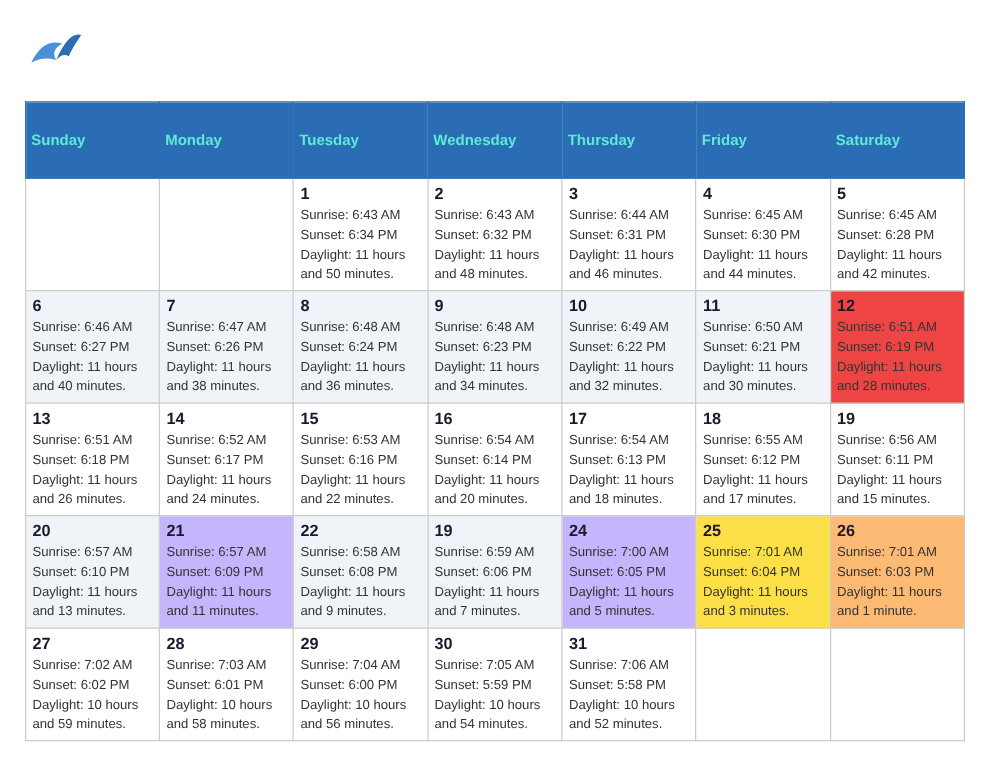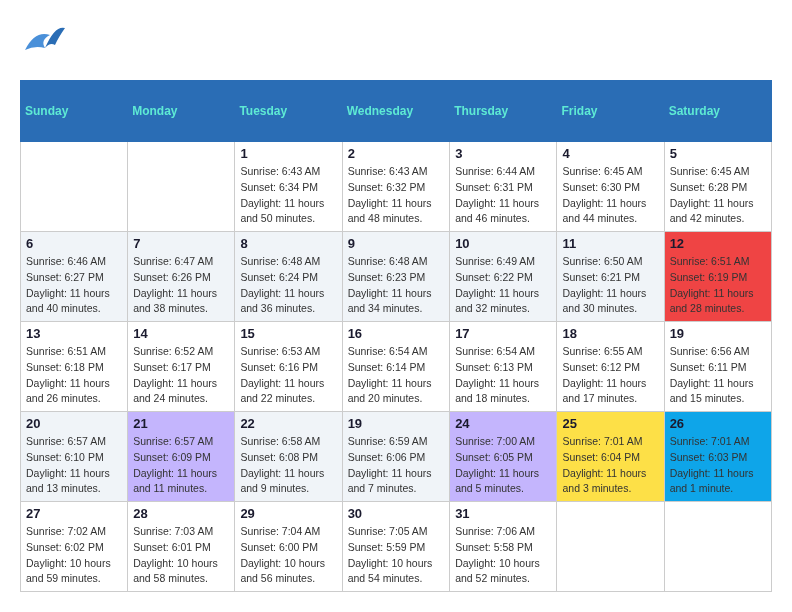--- a/index.html
+++ b/index.html
@@ -225,21 +225,21 @@
           <div class="day-info">Sunrise: 6:59 AM<br>Sunset: 6:06 PM<br>Daylight: 11 hours and 7 minutes.</div>
         </td>
         <td style="background: #c4b5fd;">
           <span class="day-number">24</span>
           <div class="day-info">Sunrise: 7:00 AM<br>Sunset: 6:05 PM<br>Daylight: 11 hours and 5 minutes.</div>
         </td>
         <td style="background: #fde047;">
           <span class="day-number">25</span>
           <div class="day-info">Sunrise: 7:01 AM<br>Sunset: 6:04 PM<br>Daylight: 11 hours and 3 minutes.</div>
         </td>
-        <td style="background: #0ea5e9; margin-left: 12px;">
+        <td style="background: #fdba74; margin-left: 12px;">
           <span class="day-number">26</span>
           <div class="day-info">Sunrise: 7:01 AM<br>Sunset: 6:03 PM<br>Daylight: 11 hours and 1 minute.</div>
         </td>
       </tr>
       <tr>
         <td>
           <span class="day-number">27</span>
           <div class="day-info">Sunrise: 7:02 AM<br>Sunset: 6:02 PM<br>Daylight: 10 hours and 59 minutes.</div>
         </td>
         <td>

